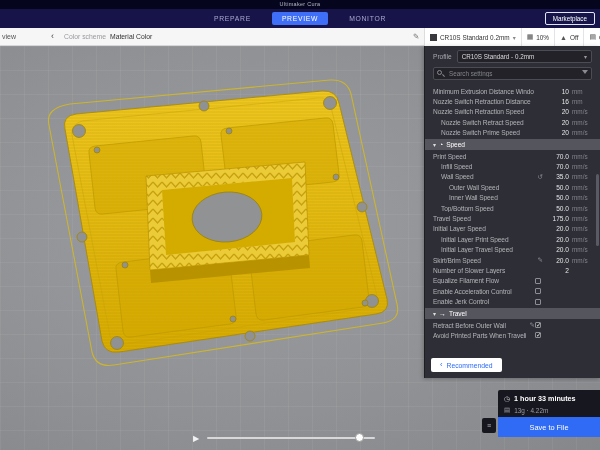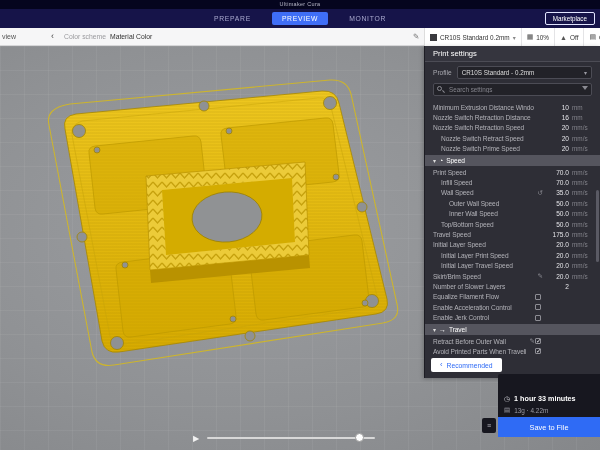--- a/index.html
+++ b/index.html
@@ -89,21 +89,21 @@
   .t-check .s-check{display:inline-block;width:6px;height:6px;border:1px solid #8d8d94;border-radius:1px;position:relative;margin-right:2px}
   .t-check.checked .s-check::after{content:"✓";position:absolute;left:0;top:-2px;font-size:6.5px;color:#e4e4e8}
   .t-check .s-value,.t-check .s-unit{visibility:hidden}
 
   .p-footer{padding:4px 6px 6px}
   .recommended{display:inline-flex;align-items:center;gap:4px;background:#fff;color:#2f6bf5;font-size:6.8px;height:14px;padding:0 9px;border-radius:2px;border:none;font-family:inherit;cursor:pointer}
   .recommended .lt{font-size:7.5px;line-height:1}
 
   
   .summary{position:absolute;right:0;bottom:13px;width:102px;background:#17171f;border-radius:2px 0 0 0}
-  .sum-info{padding:20px 6px 3px}
+  .sum-info{padding:4px 6px 3px}
   .sum-time{display:flex;align-items:center;gap:4px;color:#fff;font-size:7.2px;font-weight:bold}
   .sum-time .i{color:#cfcfd6;font-weight:normal;font-size:7px}
   .sum-mat{display:flex;align-items:center;gap:4px;color:#9d9da6;font-size:6.4px;margin-top:3px}
   .sum-mat .i{font-size:6.5px}
   .save{display:block;width:100%;height:20px;background:#2f6bf5;border:none;color:#fff;font-family:Liberation Sans, sans-serif;font-size:7.4px;cursor:pointer}
   .outbtn{position:absolute;right:104px;bottom:17px;width:14px;height:15px;background:#17171f;border:none;color:#bcbcc4;font-size:7px;border-radius:2px;cursor:pointer;font-family:inherit}
 </style>
 </head>
 <body>
 
@@ -211,21 +211,20 @@
     <div class="playback">
       <button class="play">▶</button>
       <div class="slider">
         <div class="track"></div>
         <div class="handle"></div>
       </div>
     </div>
   </div>
 
   <div class="panel">
-    <div class="p-header">Print settings</div>
 
     <div class="p-profile">
       <span class="lbl">Profile</span>
       <div class="pselect">
         <span>CR10S Standard - 0.2mm</span>
         <span class="caret">▾</span>
       </div>
     </div>
 
     <div class="p-search">

